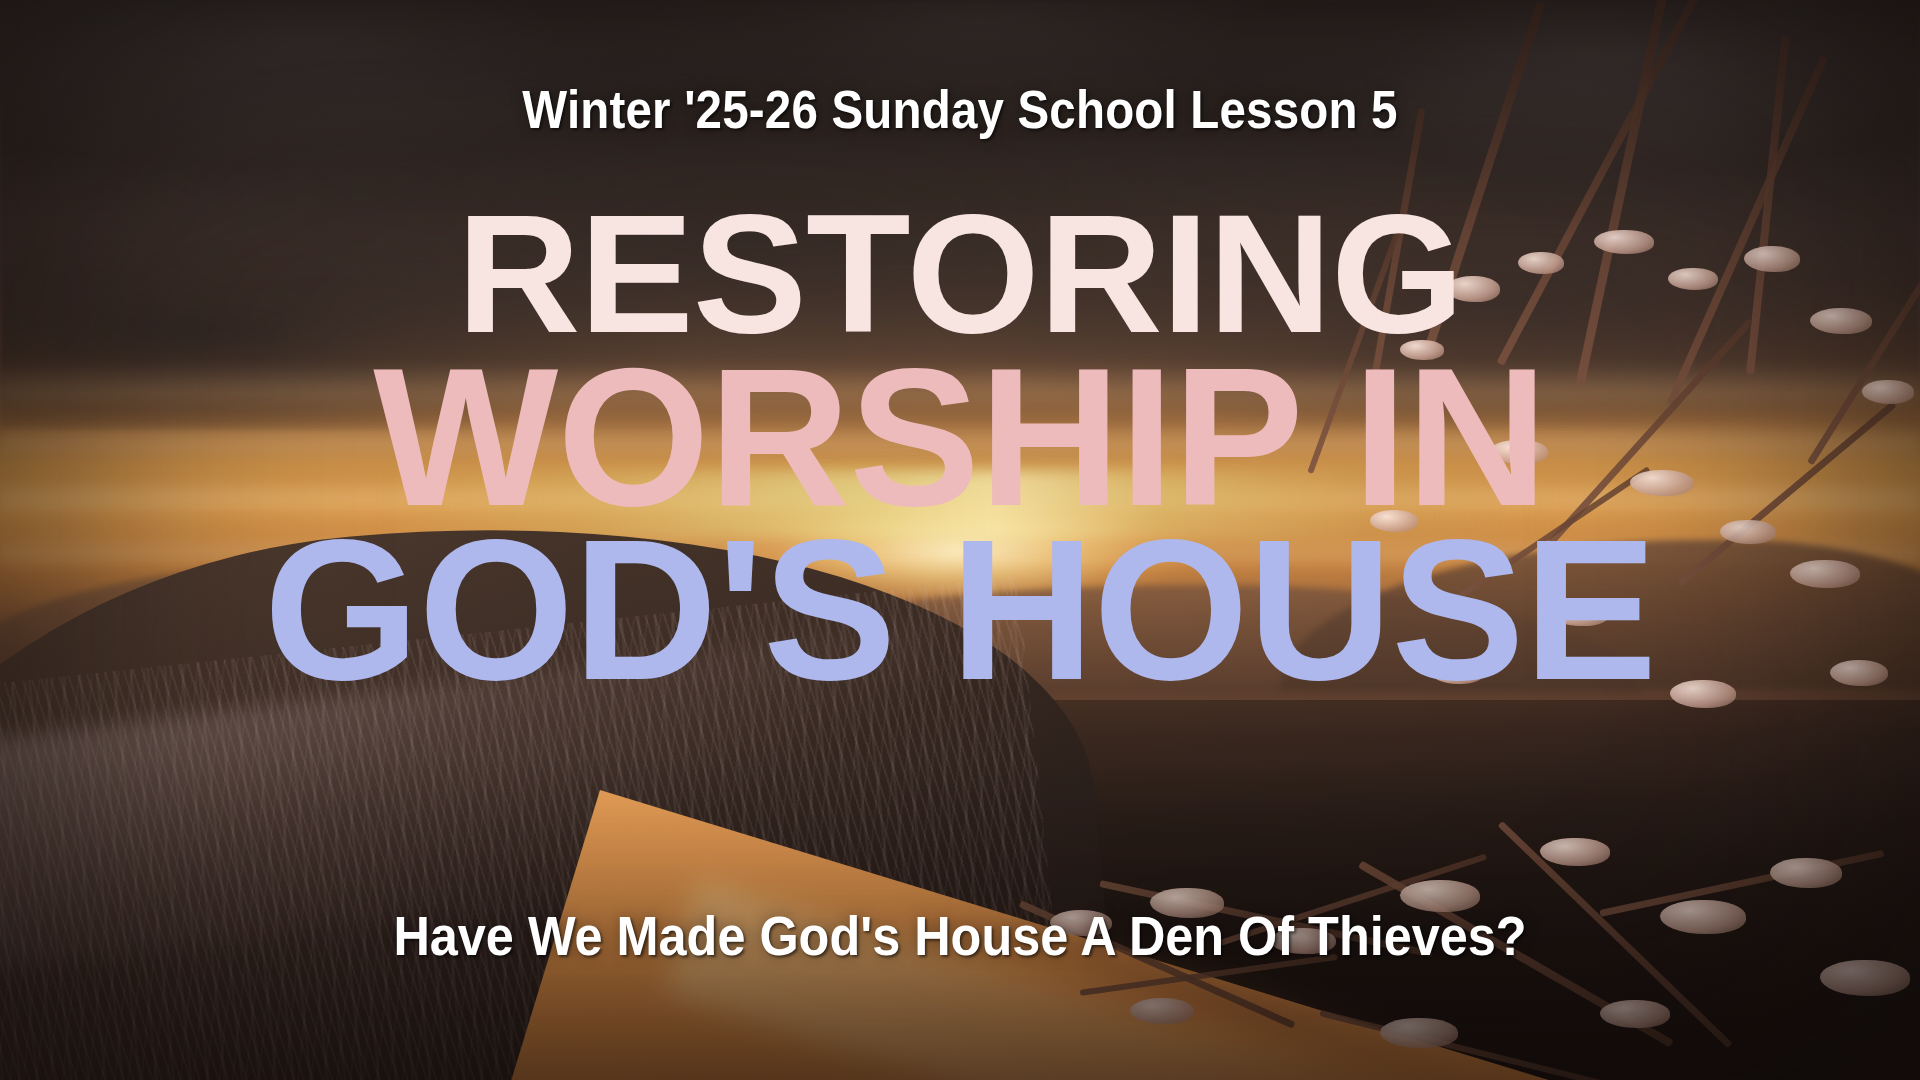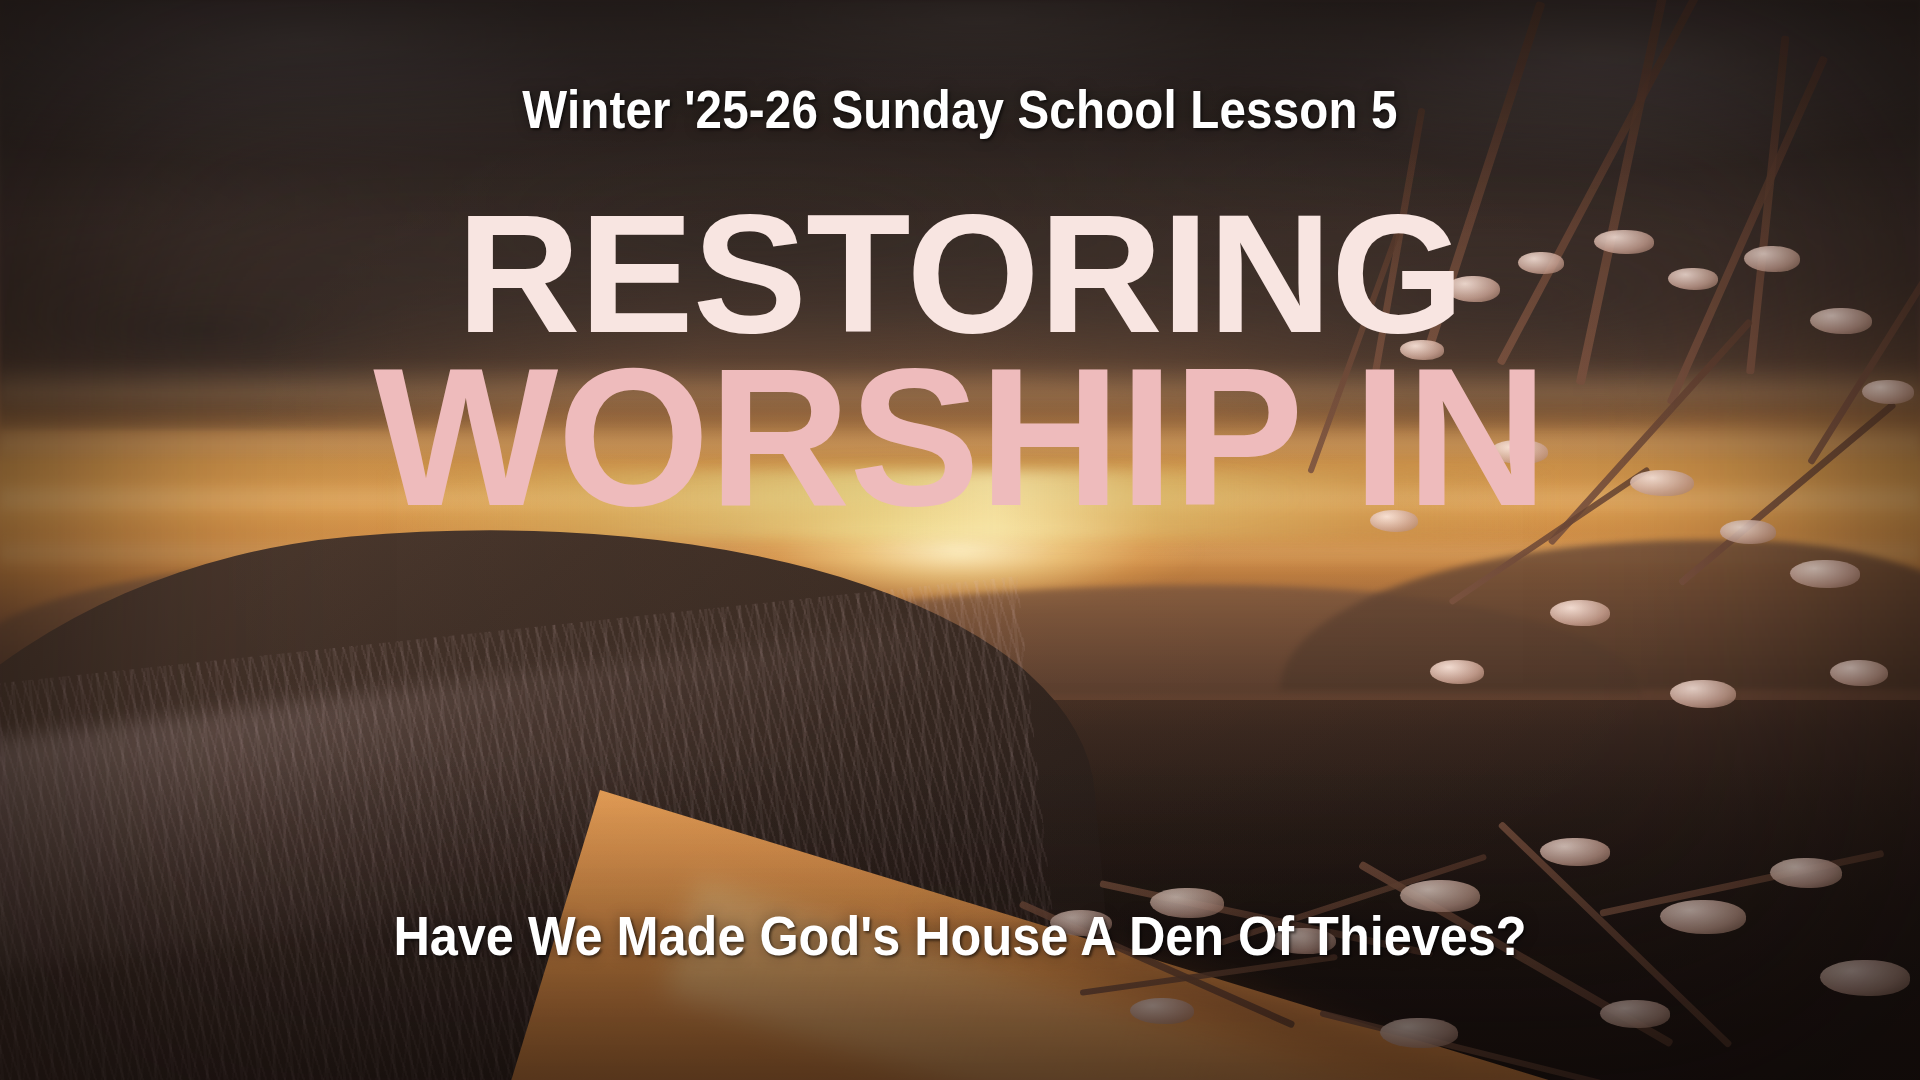--- a/index.html
+++ b/index.html
@@ -398,19 +398,20 @@
     <div class="vignette"></div>
   </div>
 
   <div class="text-layer">
 
     <div class="kicker">Winter '25-26 Sunday School Lesson 5</div>
 
     <div class="title-block">
       <span class="line line-1">RESTORING</span>
       <span class="line line-2">WORSHIP IN</span>
+      <span class="line line-3">GOD'S HOUSE</span>
     </div>
 
     <div class="tagline">Have We Made God's House A Den Of Thieves?</div>
 
   </div>
 
 </div>
 
 </body></html>

